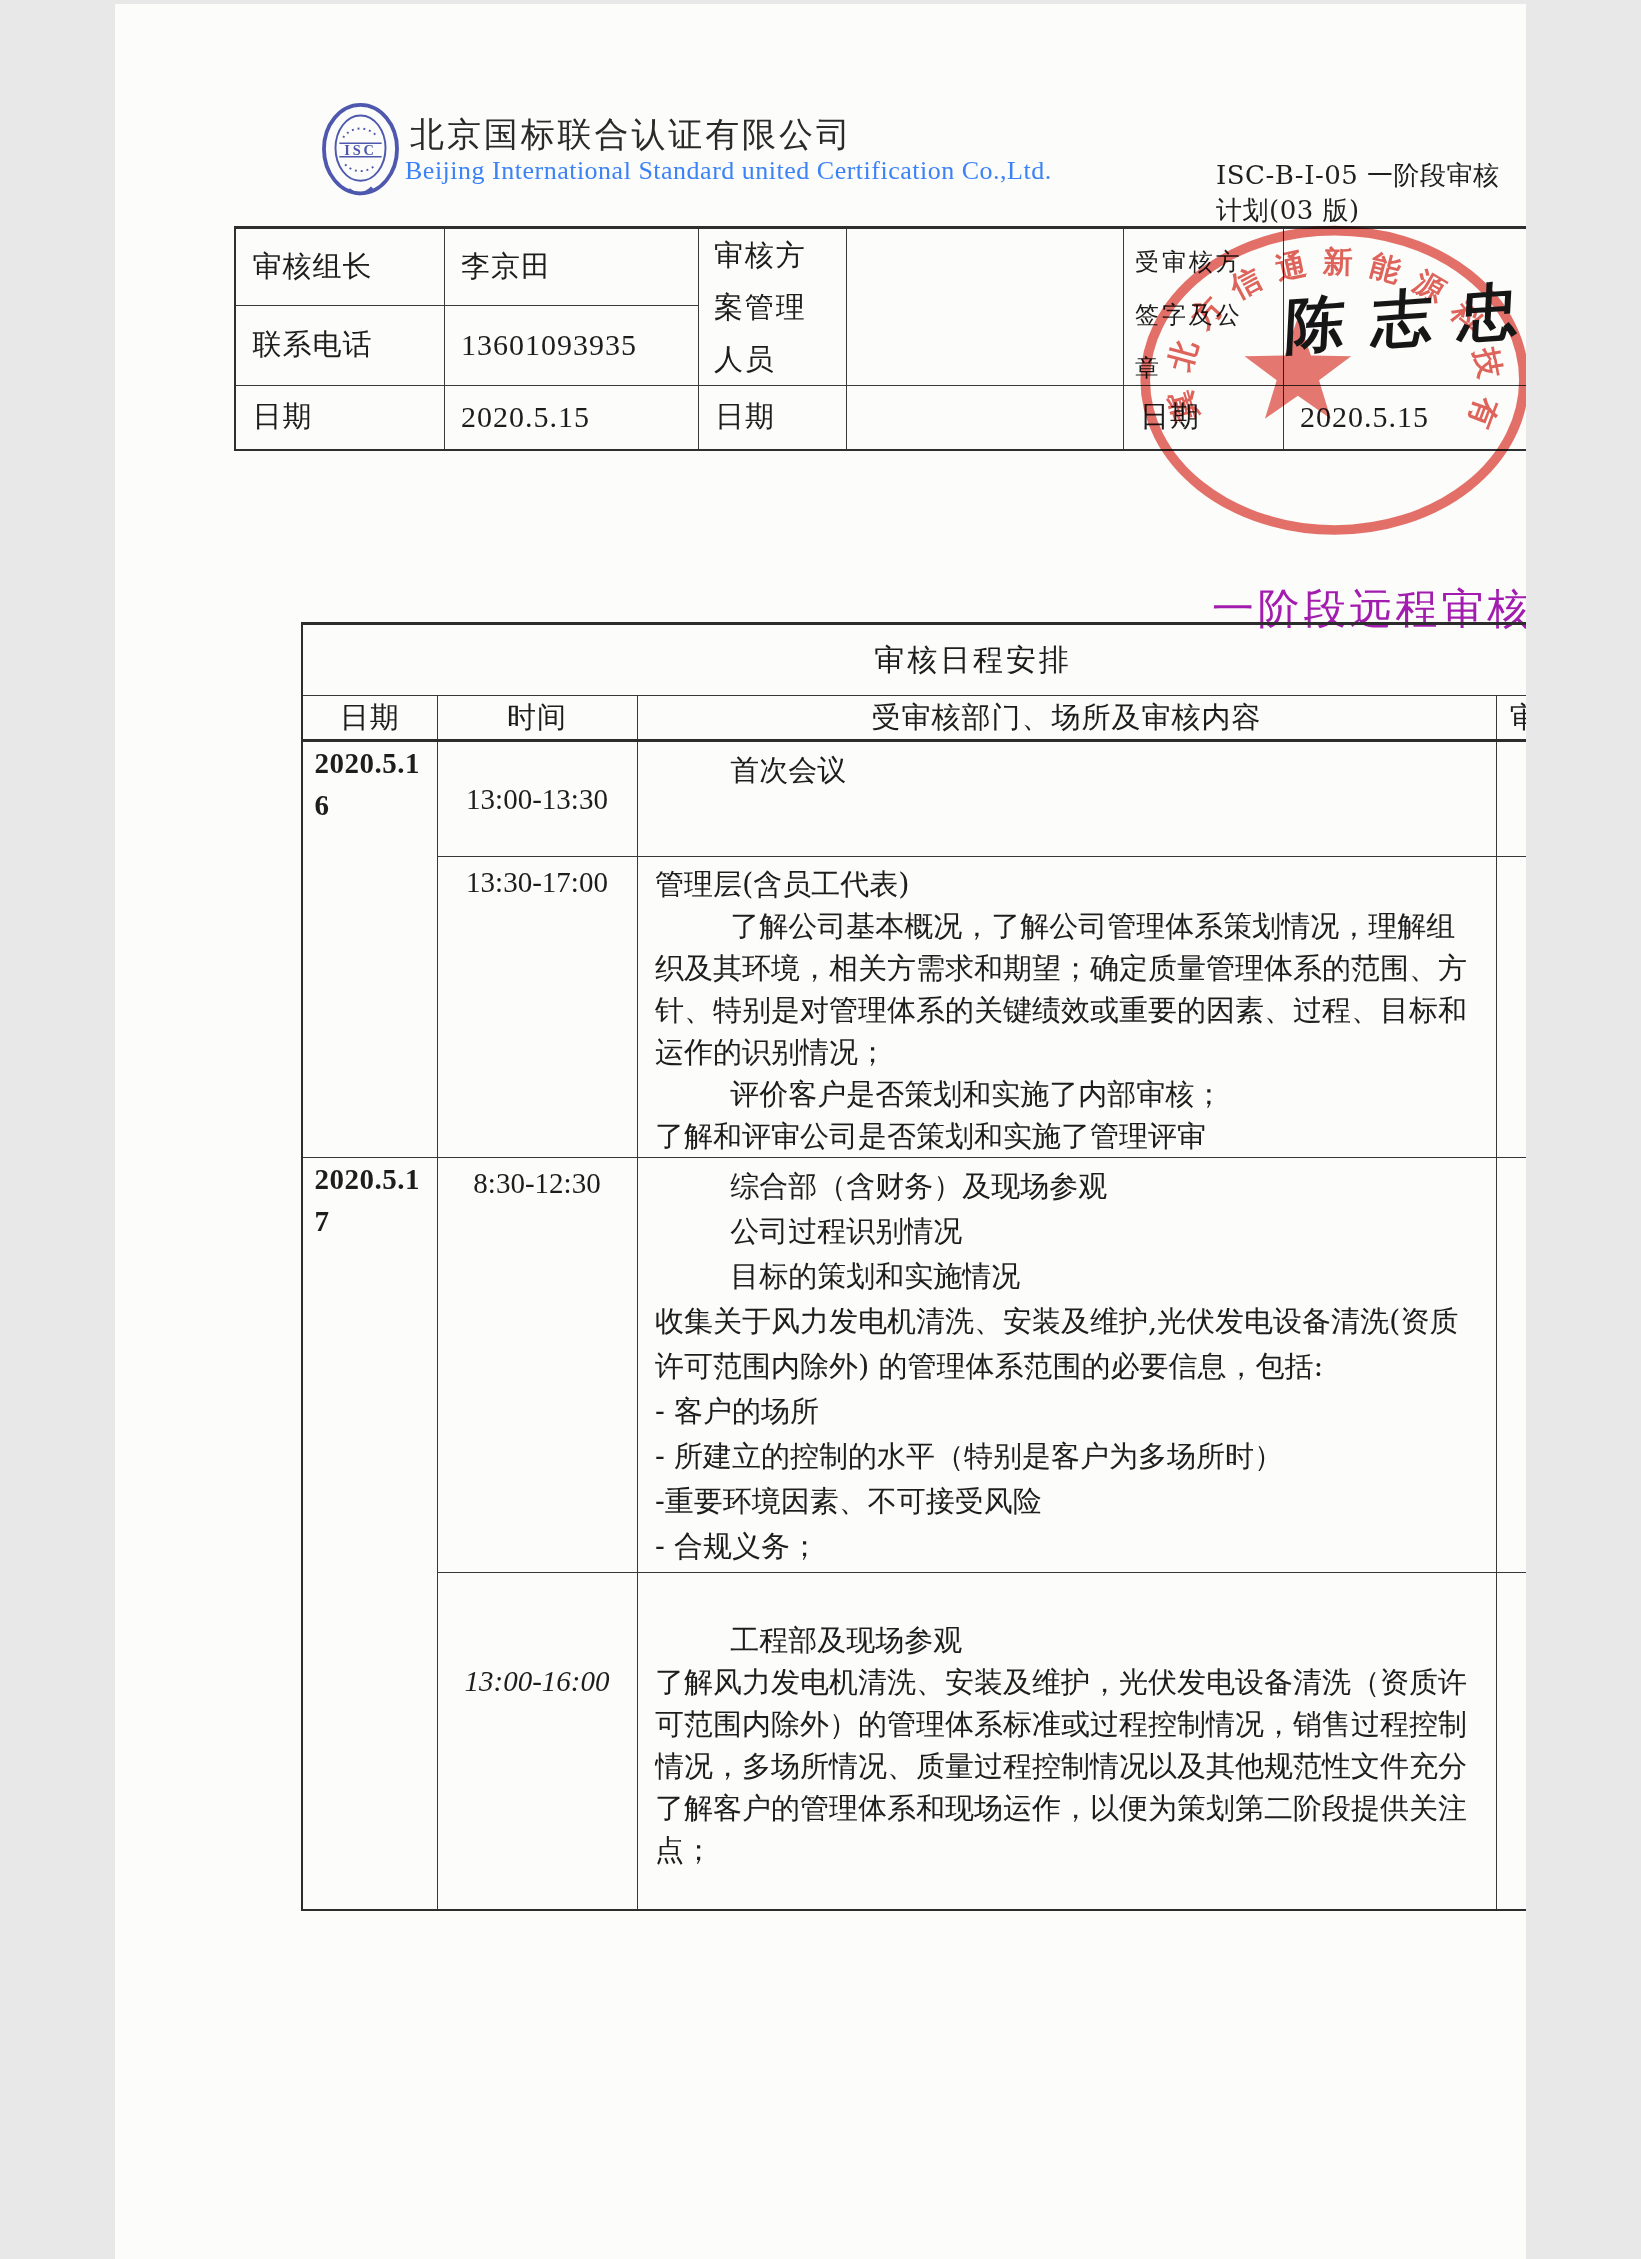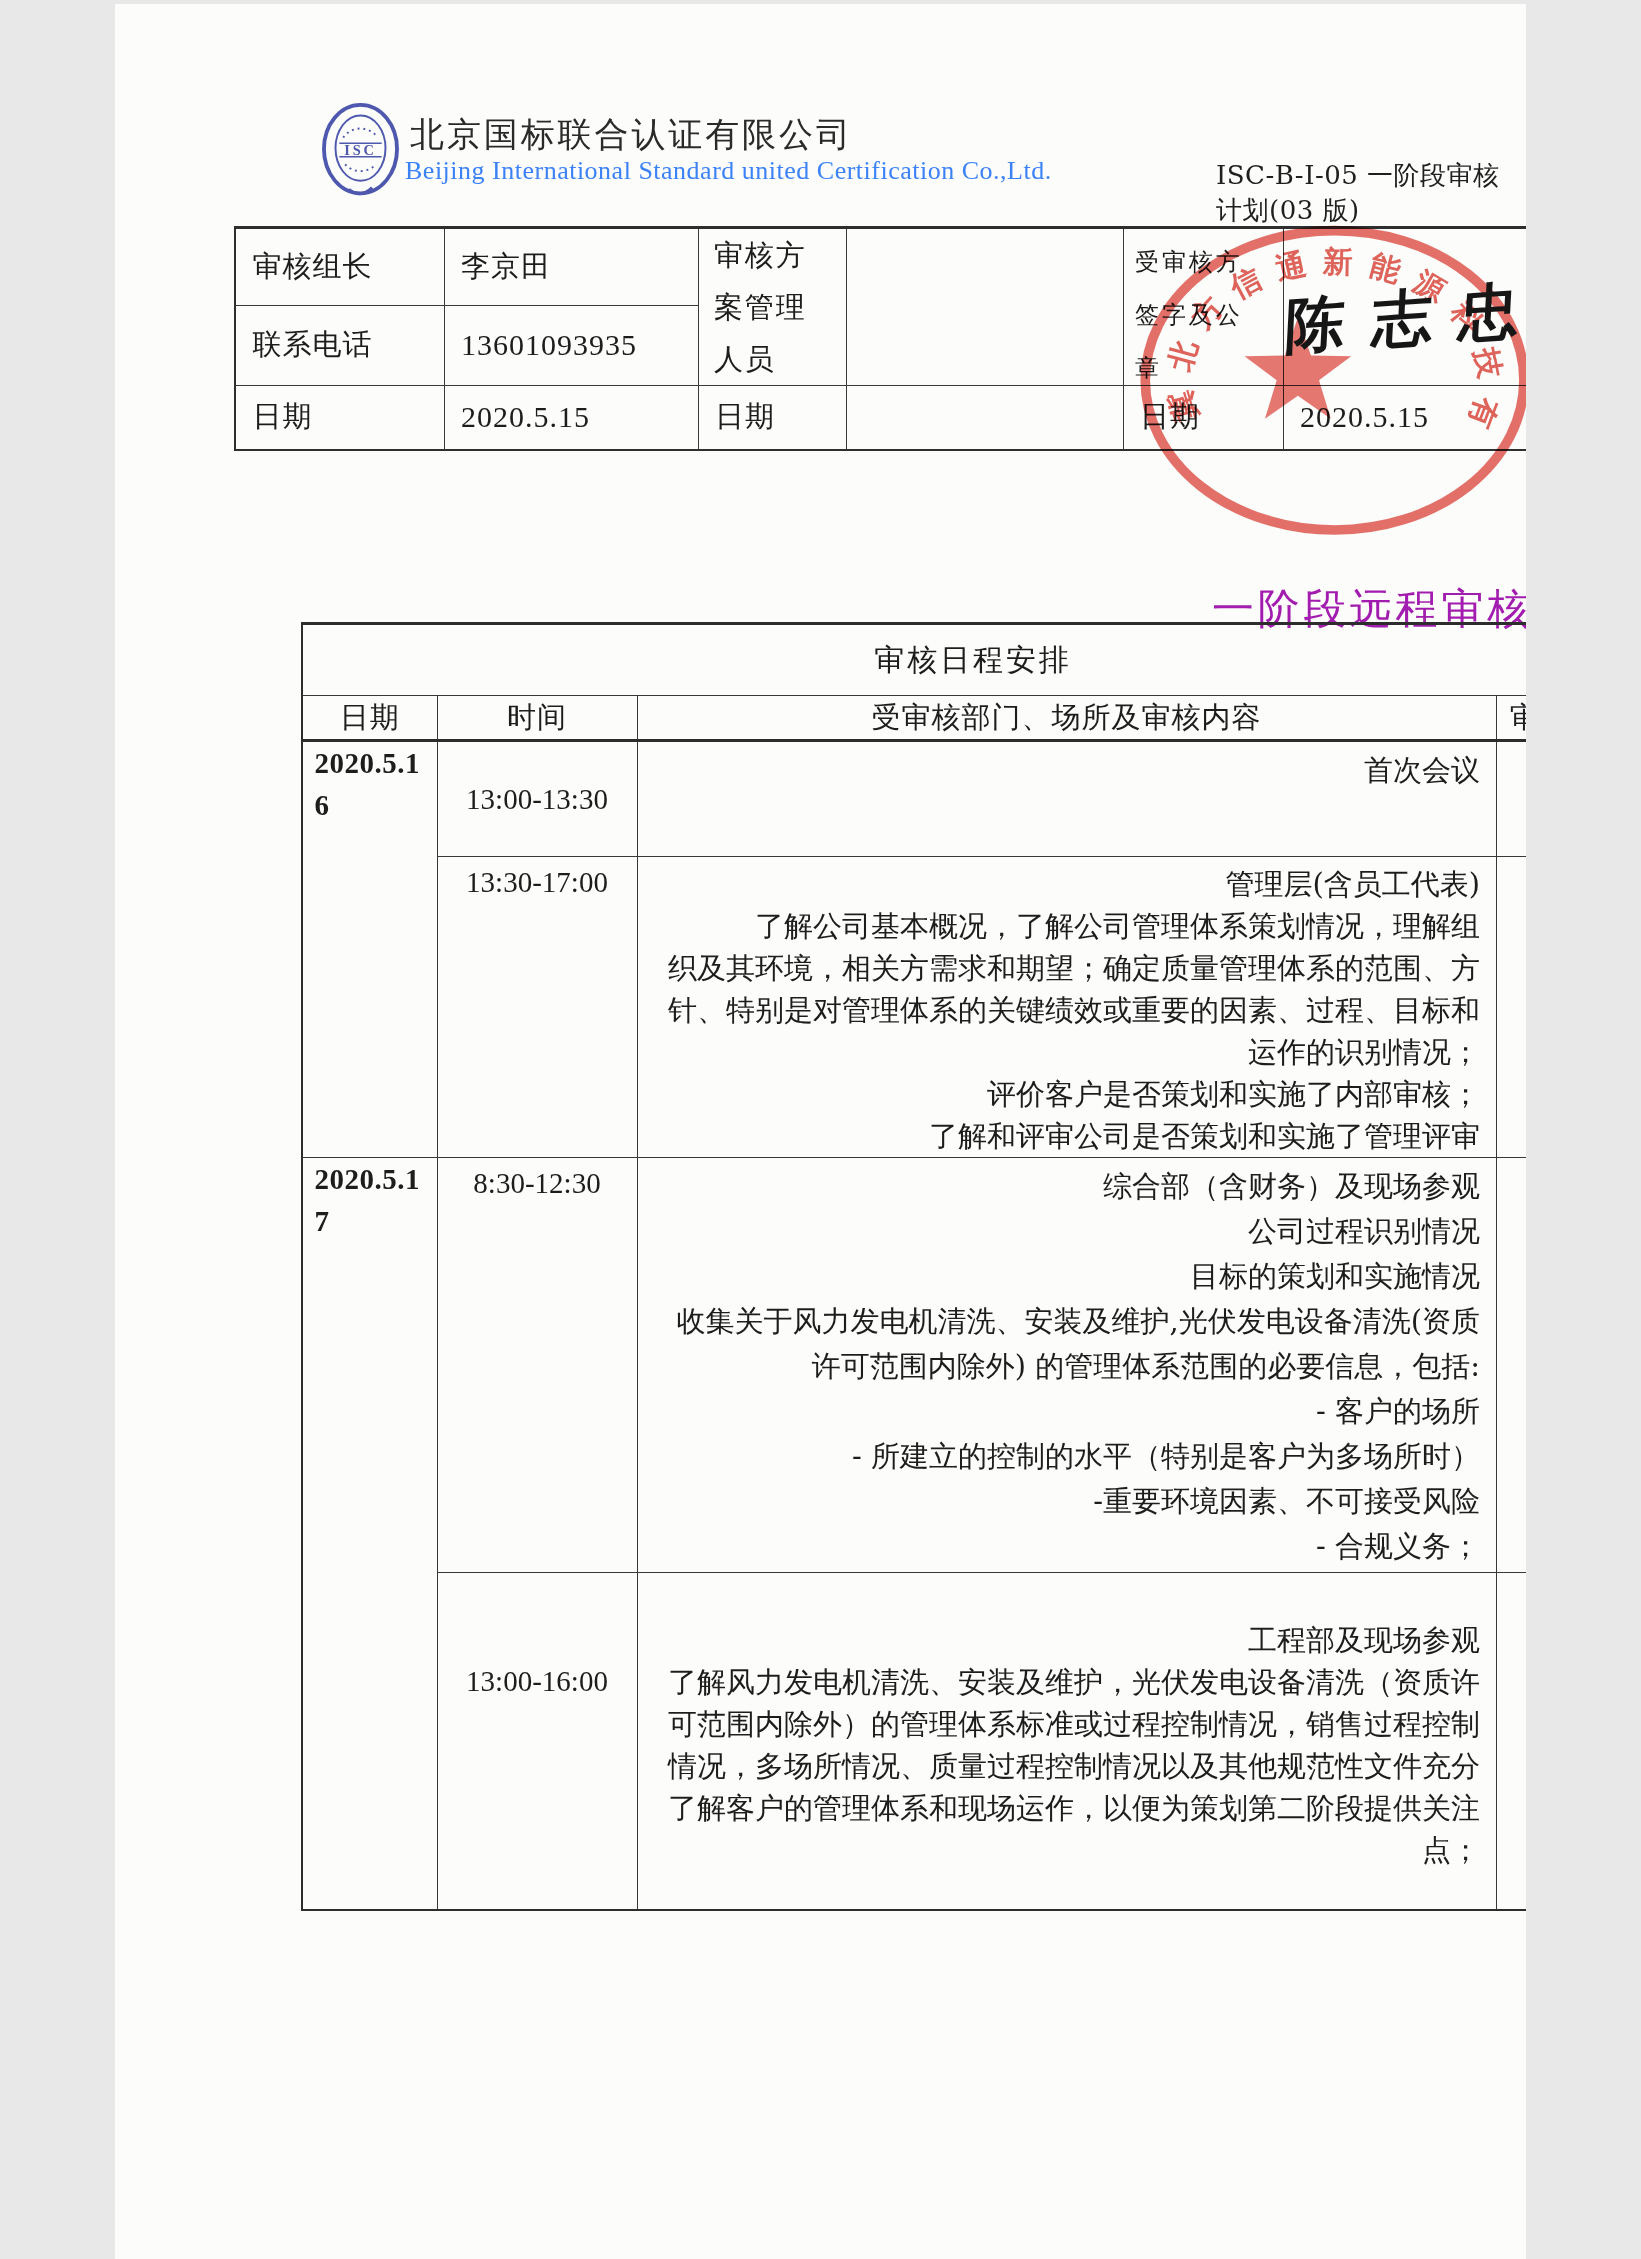--- a/index.html
+++ b/index.html
@@ -45,26 +45,26 @@
   .r-title td{height:68px; text-align:center; vertical-align:middle;
               font-size:30px; letter-spacing:2.9px;}
   .r-head td{height:41px; text-align:center; vertical-align:middle;
              font-size:29px; letter-spacing:1px; border-bottom:3.9px solid #2d2d2d;}
   .cell-date{font-family:"Liberation Serif",serif; font-weight:bold; font-size:29px;
              vertical-align:middle; word-break:break-all; line-height:1.45;
              padding:0 13.5px 0 11.6px; letter-spacing:0.5px;}
   .cell-time{font-family:"Liberation Serif",serif; font-size:30px; text-align:center;}
   .row-1 .cell-time{vertical-align:middle;}
   .row-2 .cell-time,.row-3 .cell-time{padding-top:8.7px;}
-  .row-4 .cell-time{padding-top:92px;}
+  .row-4 .cell-time{padding-top:92px;font-style:italic;}
   .cell-auditor{font-family:"Liberation Serif",serif; font-weight:bold; font-size:29px;
                 text-align:center; vertical-align:middle;}
   .row-4 .cell-auditor{vertical-align:top; padding-top:33px;}
   .cell-content{padding:5.8px 15.4px 0 17.4px;}
-  .cell-content p{margin:0;text-align:right;}
+  .cell-content p{margin:0;}
   .cell-content p.ind{text-indent:2.6em;}
   .cwrap{overflow:hidden;}
   .row-1 .cwrap{height:106px;} .row-1 .cell-content p{line-height:44px;}
   .row-2 .cwrap{height:292px;} .row-2 .cell-content p{line-height:42px;}
   .row-3 .cwrap{height:407px;} .row-3 .cell-content p{line-height:45px;}
   .row-4 .cell-content{padding-top:46px;}
   .row-4 .cwrap{height:286px;} .row-4 .cell-content p{line-height:42px;}
 
   
   .footer{left:186px; top:2053px; width:1342px; text-align:right;

